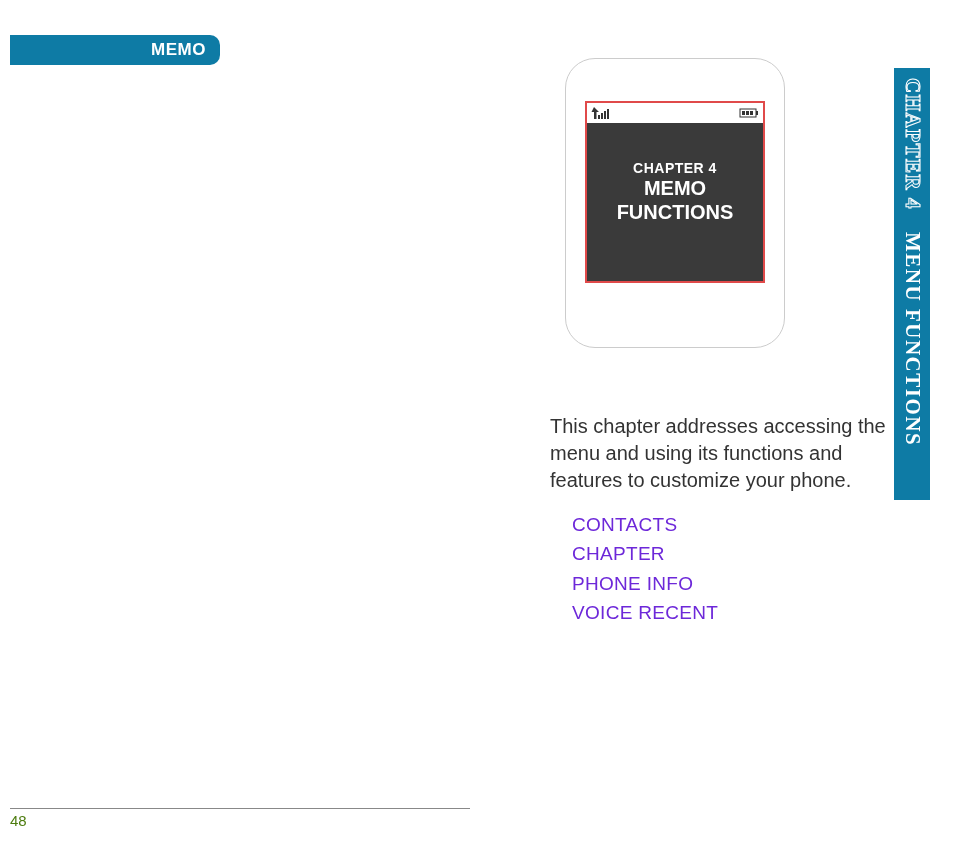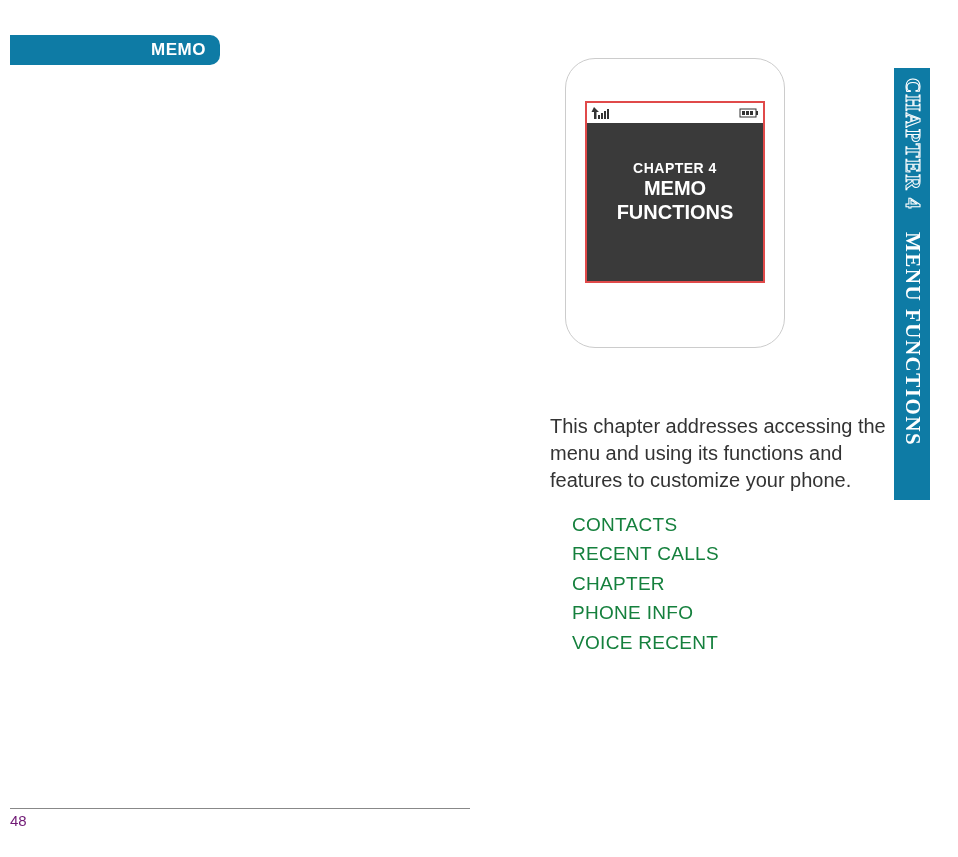--- a/index.html
+++ b/index.html
@@ -137,41 +137,41 @@
       line-height: 1.35;
       font-family: "Helvetica Neue Condensed", Arial, sans-serif;
       font-stretch: condensed;
       margin-bottom: 16px;
     }
     .items-list {
       list-style: none;
       padding-left: 22px;
     }
     .items-list li {
-      color: #15803d;
+      color: #6d28d9;
       font-size: 19px;
       line-height: 1.55;
       font-family: "Helvetica Neue Condensed", Arial, sans-serif;
       font-stretch: condensed;
       letter-spacing: 0.3px;
     }
     .page-footer-line {
       position: absolute;
       left: 10px;
       bottom: 48px;
       width: 460px;
       height: 1px;
       background: #888888;
     }
     .page-number {
       position: absolute;
       left: 10px;
       bottom: 28px;
       font-size: 15px;
-      color: #701a75;
+      color: #4d7c0f;
     }
   </style>
 </head>
 <body>
 
 <div class="page-container">
 
   <div class="memo-tab">
     <span class="memo-tab-text">MEMO</span>
   </div>
@@ -211,21 +211,20 @@
           <span>FUNCTIONS</span>
         </div>
       </div>
     </div>
   </div>
 
   <div class="content-area">
     <p class="intro-text">This chapter addresses accessing the menu and using its functions and features to customize your phone.</p>
     <ul class="items-list">
       <li>CONTACTS</li>
-      <li>RECENT CALLS</li>
       <li>CHAPTER</li>
       <li>PHONE INFO</li>
       <li>VOICE RECENT</li>
     </ul>
   </div>
 
   <div class="page-footer-line"></div>
   <div class="page-number">48</div>
 
 </div>

